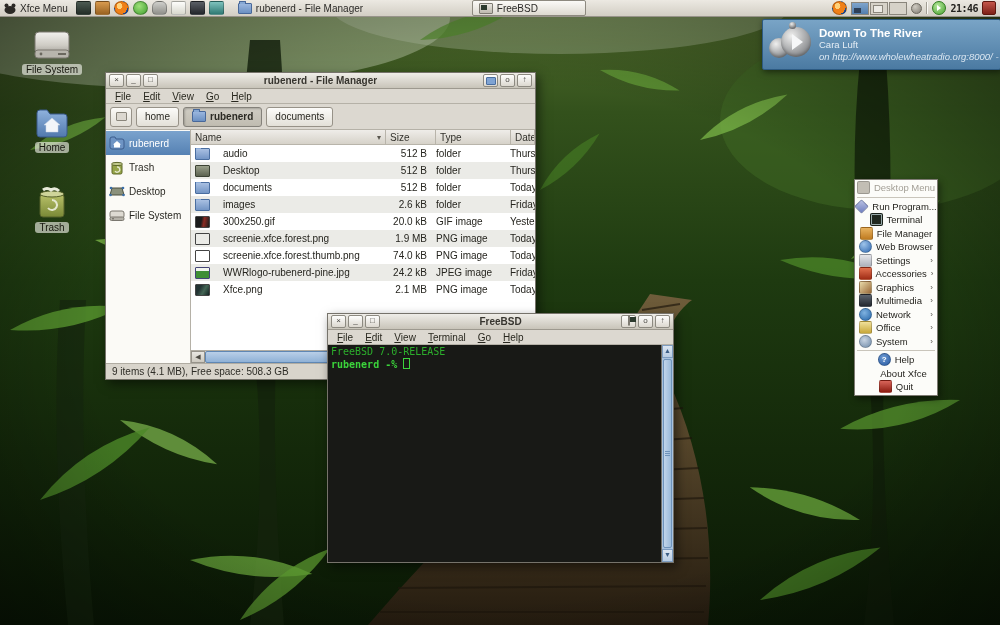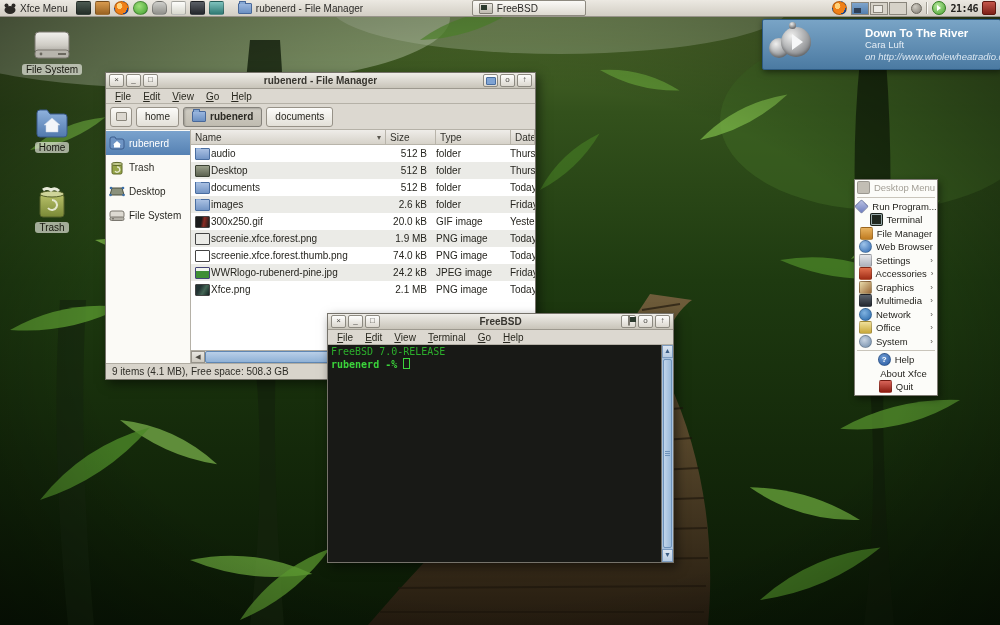--- a/index.html
+++ b/index.html
@@ -59,21 +59,21 @@
     background:linear-gradient(#79a4c6,#4b7aa2);border:1px solid #2d5a82;border-radius:2px;
     box-shadow:1px 2px 6px rgba(0,0,0,.5);display:flex;align-items:center;overflow:hidden;}
   .p-art{position:relative;width:52px;height:100%;flex:0 0 auto;}
   .p-circle{position:absolute;border-radius:50%;background:radial-gradient(circle at 35% 30%,#efefee,#8d8f92 70%,#6d6f73);
     box-shadow:inset 0 -2px 3px rgba(0,0,0,.25);}
   .p-c1{left:18px;top:7px;width:30px;height:30px;}
   .p-c2{left:6px;top:18px;width:20px;height:20px;}
   .p-c3{left:26px;top:2px;width:7px;height:7px;}
   .p-play{position:absolute;left:29px;top:14px;border-left:11px solid #f6f7f8;
     border-top:8px solid transparent;border-bottom:8px solid transparent;}
-  .p-text{min-width:0;padding-left:4px;color:#fff;line-height:12px;margin-left:46px;}
+  .p-text{min-width:0;padding-left:4px;color:#fff;line-height:12px;}
   .p-title{font-weight:bold;font-size:11.5px;white-space:nowrap;}
   .p-artist{font-size:9.5px;color:#e4edf5;white-space:nowrap;}
   .p-src{font-size:9.5px;font-style:italic;color:#dbe7f2;white-space:nowrap;overflow:hidden;}
 
   
   .win{position:absolute;background:#d8d4cb;border:1px solid #76736b;
     box-shadow:3px 4px 10px rgba(0,0,0,.5);display:flex;flex-direction:column;}
   .titlebar{height:15px;flex:0 0 auto;display:flex;align-items:center;gap:2px;padding:0 3px;
     background:linear-gradient(#efede8,#c8c4b9);border-bottom:1px solid #9d998f;}
   .tbtn{width:13px;height:11px;border:1px solid #8d8a81;border-radius:2px;
@@ -105,21 +105,21 @@
   .listpane{flex:1;display:flex;flex-direction:column;min-width:0;background:#fff;}
   .listhead{height:15px;flex:0 0 auto;display:flex;font-size:10px;color:#33322c;}
   .col{background:linear-gradient(#efede9,#d6d2c9);border-right:1px solid #b8b4aa;
     border-bottom:1px solid #b8b4aa;padding:0 4px;display:flex;align-items:center;overflow:hidden;white-space:nowrap;}
   .c-name{width:186px;}.c-size{width:41px;}.c-type{width:66px;}.c-date{flex:1;}
   .sortmark{margin-left:auto;font-size:8px;color:#5a574f;}
   .rows{flex:1;overflow:hidden;}
   .row{height:17px;display:flex;align-items:center;font-size:10px;color:#26251f;white-space:nowrap;}
   .row:nth-child(even){background:#ebebe7;}
   .cell{overflow:hidden;flex:0 0 auto;}
-  .cl-name{width:190px;display:flex;align-items:center;gap:1px;padding-left:4px;}
+  .cl-name{width:190px;display:flex;align-items:center;gap:13px;padding-left:4px;}
   .cl-size{width:42px;text-align:right;padding-right:5px;}
   .cl-type{width:70px;padding-left:4px;}
   .cl-date{flex:1;padding-left:4px;min-width:0;}
   .fico{width:13px;height:10px;border-radius:1px;flex:0 0 auto;position:relative;}
   .f-folder{background:linear-gradient(#a9c0e2,#7395c5);border:1px solid #4a6ea0;}
   .f-folder:before{content:"";position:absolute;top:-3px;left:-1px;width:5px;height:2px;
     background:#8cabd6;border:1px solid #4a6ea0;border-bottom:none;border-radius:1px 1px 0 0;}
   .f-desktop{background:linear-gradient(#9aa08b,#5c6250);border:1px solid #3c4234;}
   .f-gif{background:linear-gradient(100deg,#1c1c1c 40%,#8c2a22 60%,#1c1c1c);border:1px solid #444;}
   .f-shot{background:linear-gradient(120deg,#2740233%,#3c5c2e 40%,#17240f);border:1px solid #444;}

